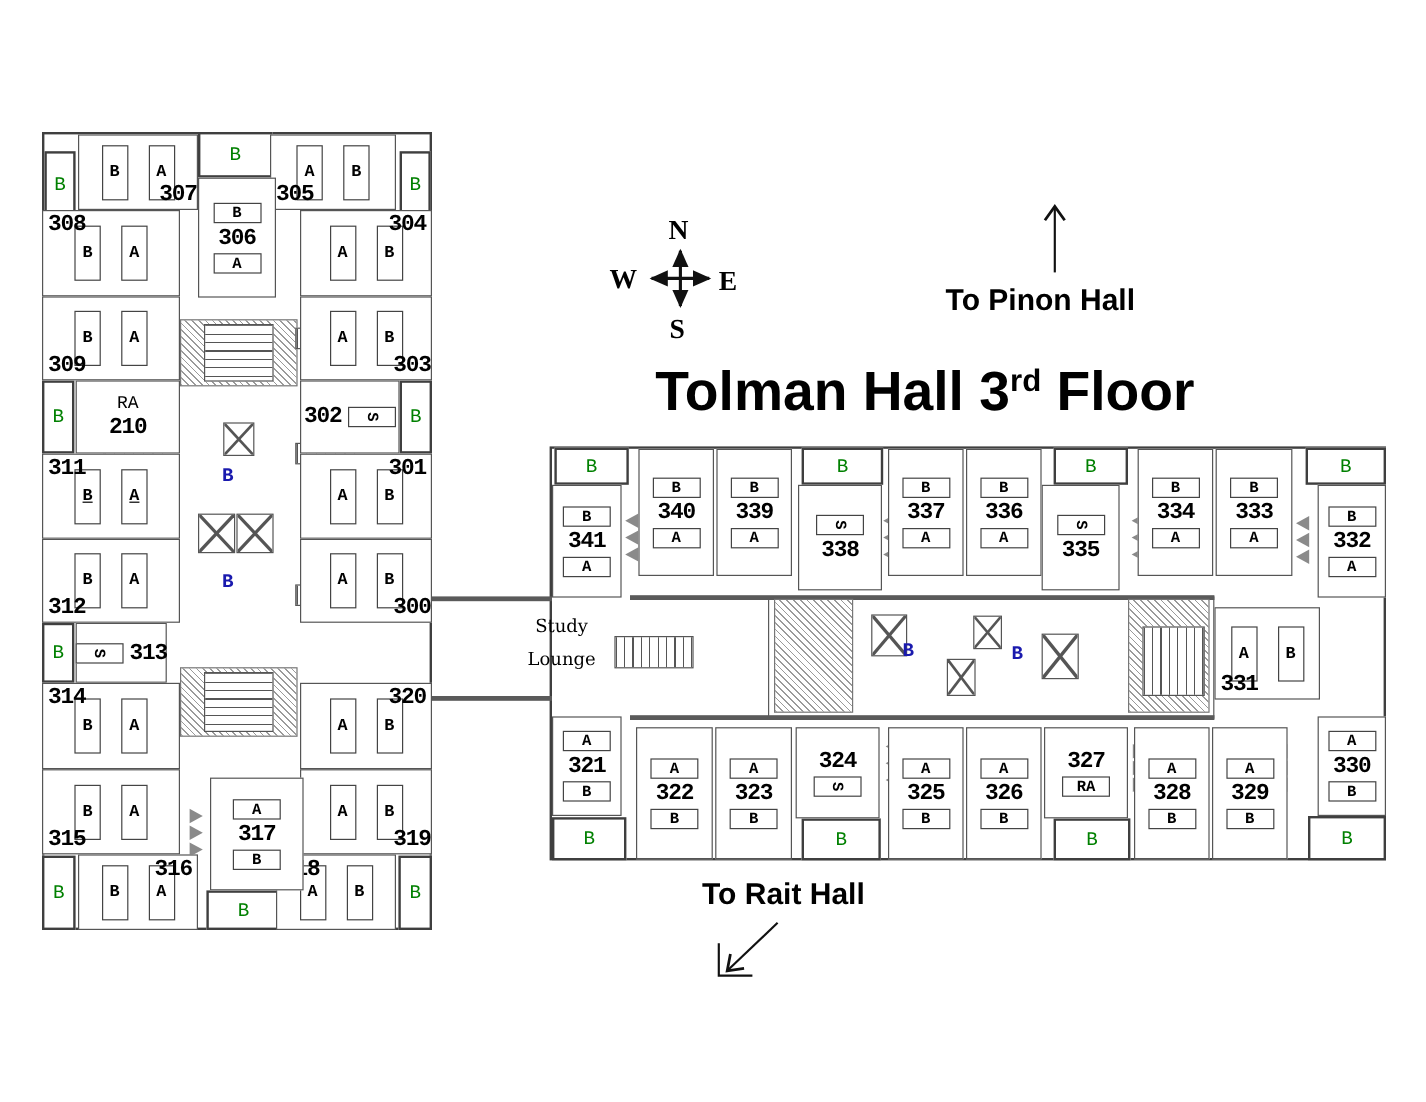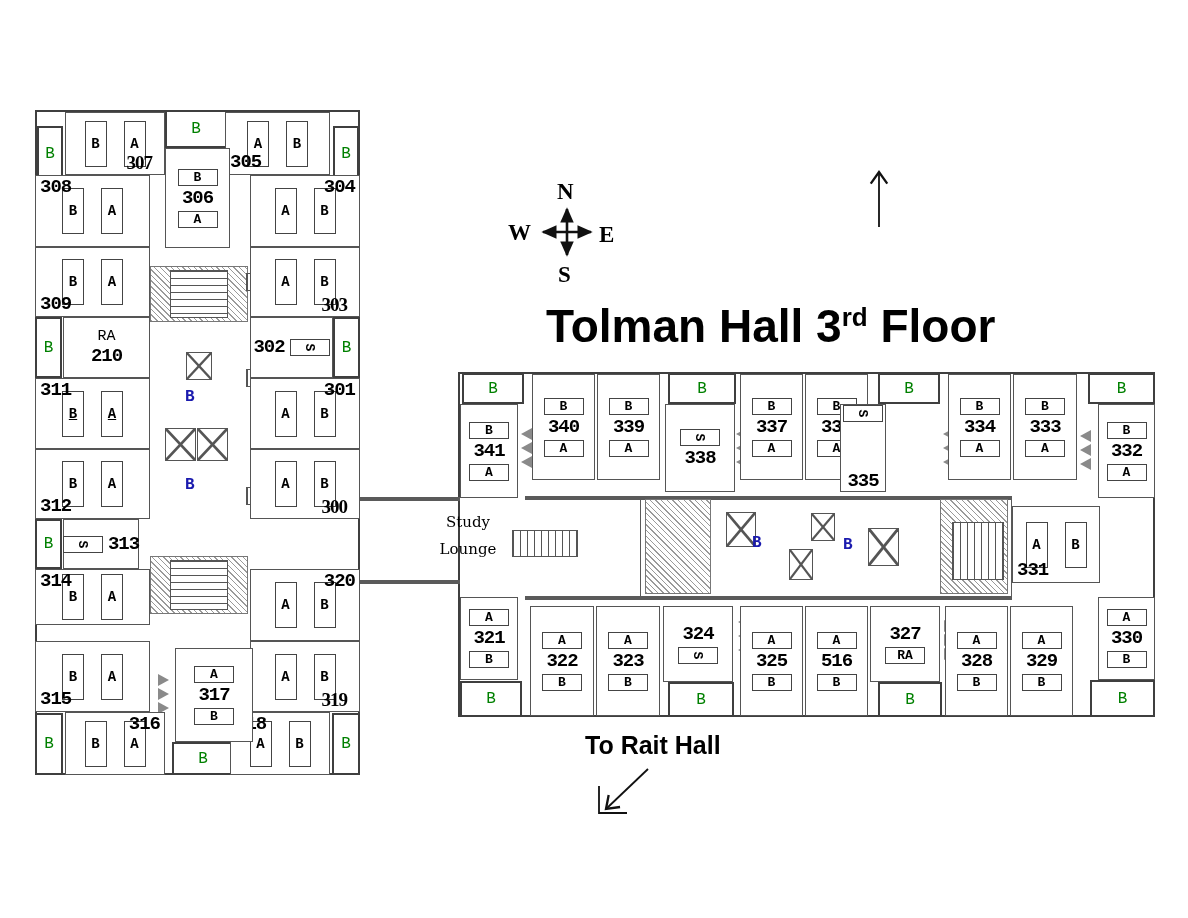--- a/index.html
+++ b/index.html
@@ -11,21 +11,21 @@
   .room{position:absolute;border:1.5px solid #555;background:#fff;box-sizing:border-box;}
   .room.col{display:flex;flex-direction:column;align-items:center;justify-content:center;gap:3px;}
   .room.row{display:flex;flex-direction:row;align-items:center;justify-content:center;gap:5px;}
   .bedrow{display:flex;height:100%;align-items:center;justify-content:center;gap:17px;}
   .bed-v{width:20px;height:44px;border:1px solid #444;background:#fff;display:flex;align-items:center;
          justify-content:center;font:700 14px "Liberation Mono",monospace;}
   .bed-h{min-width:40px;height:17px;border:1px solid #444;background:#fff;display:flex;align-items:center;
          justify-content:center;font:700 13px "Liberation Mono",monospace;padding:0 2px;box-sizing:border-box;}
   .sbed span{display:inline-block;transform:rotate(90deg);}
   .rnum{position:absolute;font:700 19px "Liberation Mono",monospace;letter-spacing:-1px;line-height:1;}
-  .np-tl{top:2px;left:4px;} .np-tr{top:2px;right:4px;} .np-bl{bottom:2px;left:4px;} .np-br{bottom:2px;right:12px;font-family:Liberation Serif, serif;}
+  .np-tl{top:2px;left:4px;} .np-tr{top:2px;right:4px;} .np-bl{bottom:2px;left:4px;} .np-br{bottom:2px;right:0;}
   .rnum-c{font:700 19px "Liberation Mono",monospace;letter-spacing:-1px;line-height:1;}
   .ra{font:15px "Liberation Mono",monospace;line-height:1;}
   .rabox{font:700 13px "Liberation Mono",monospace;}
   .balcony{position:absolute;border:2px solid #3f3f3f;background:#fff;box-sizing:border-box;display:flex;
            align-items:center;justify-content:center;color:#008000;font:16px "Liberation Mono",monospace;}
   .bathb{position:absolute;color:#1a1aae;font:700 16px "Liberation Mono",monospace;}
   .hatch{position:absolute;border:1px solid #777;box-sizing:border-box;
          background:repeating-linear-gradient(45deg,#9a9a9a 0 1px,transparent 1px 4px);}
   .steps-h{position:absolute;border:1px solid #555;box-sizing:border-box;background:#fff;
          background-image:repeating-linear-gradient(180deg,#555 0 1px,transparent 1px 7px);}
@@ -341,21 +341,21 @@
           <div class="bed-v">A</div>
           <div class="bed-v">B</div>
         </div>
       </div>
       <div class="room row" style="left: 63px; top: 519px; width: 76px; height: 50px;">
         <div class="bed-h sbed">
           <span>S</span>
         </div>
         <div class="rnum-c">313</div>
       </div>
-      <div class="room corner" style="left: 35px; top: 569px; width: 115px; height: 56px;">
+      <div class="room corner" style="left: 35px; top: 569px; width: 115px; height: 72px;">
         <div class="rnum np-tl">314</div>
         <div class="bedrow">
           <div class="bed-v">B</div>
           <div class="bed-v">A</div>
         </div>
       </div>
       <div class="room corner" style="left: 250px; top: 569px; width: 110px; height: 72px;">
         <div class="rnum np-tr">320</div>
         <div class="bedrow">
           <div class="bed-v">A</div>
@@ -419,21 +419,21 @@
       <div class="room col" style="left: 740px; top: 374px; width: 63px; height: 106px;">
         <div class="bed-h">B</div>
         <div class="rnum-c">337</div>
         <div class="bed-h">A</div>
       </div>
       <div class="room col" style="left: 805px; top: 374px; width: 63px; height: 106px;">
         <div class="bed-h">B</div>
         <div class="rnum-c">336</div>
         <div class="bed-h">A</div>
       </div>
-      <div class="room col" style="left: 840px; top: 404px; width: 46px; height: 88px; justify-content: space-between;">
+      <div class="room col" style="left: 868px; top: 404px; width: 65px; height: 88px;">
         <div class="bed-h sbed">
           <span>S</span>
         </div>
         <div class="rnum-c">335</div>
       </div>
       <div class="room col" style="left: 948px; top: 374px; width: 63px; height: 106px;">
         <div class="bed-h">B</div>
         <div class="rnum-c">334</div>
         <div class="bed-h">A</div>
       </div>
@@ -475,21 +475,21 @@
           <span>S</span>
         </div>
       </div>
       <div class="room col" style="left: 740px; top: 606px; width: 63px; height: 110px;">
         <div class="bed-h">A</div>
         <div class="rnum-c">325</div>
         <div class="bed-h">B</div>
       </div>
       <div class="room col" style="left: 805px; top: 606px; width: 63px; height: 110px;">
         <div class="bed-h">A</div>
-        <div class="rnum-c">516</div>
+        <div class="rnum-c">326</div>
         <div class="bed-h">B</div>
       </div>
       <div class="room col" style="left: 870px; top: 606px; width: 70px; height: 76px;">
         <div class="rnum-c">327</div>
         <div class="bed-h rabox">RA</div>
       </div>
       <div class="room col" style="left: 945px; top: 606px; width: 63px; height: 110px;">
         <div class="bed-h">A</div>
         <div class="rnum-c">328</div>
         <div class="bed-h">B</div>
@@ -506,20 +506,21 @@
       </div>
     </div>
 
   <div class="title"><span>Tolman Hall 3</span><sup>rd</sup><span> Floor</span></div>
 
   <div class="cdir" style="left:557px;top:180px;">N</div>
   <div class="cdir" style="left:508px;top:221px;">W</div>
   <div class="cdir" style="left:599px;top:223px;">E</div>
   <div class="cdir" style="left:558px;top:263px;">S</div>
 
+  <div class="dirlabel" style="left:788px;top:236px;">To Pinon Hall</div>
   <div class="dirlabel" style="left:585px;top:731px;text-align:center;">To Rait Hall</div>
 
   <div class="lounge">
     <div>Study</div>
     <div>Lounge</div>
   </div>
 
 
   <svg class="overlay" width="1188" height="918" viewBox="0 0 1188 918">
     <defs>

